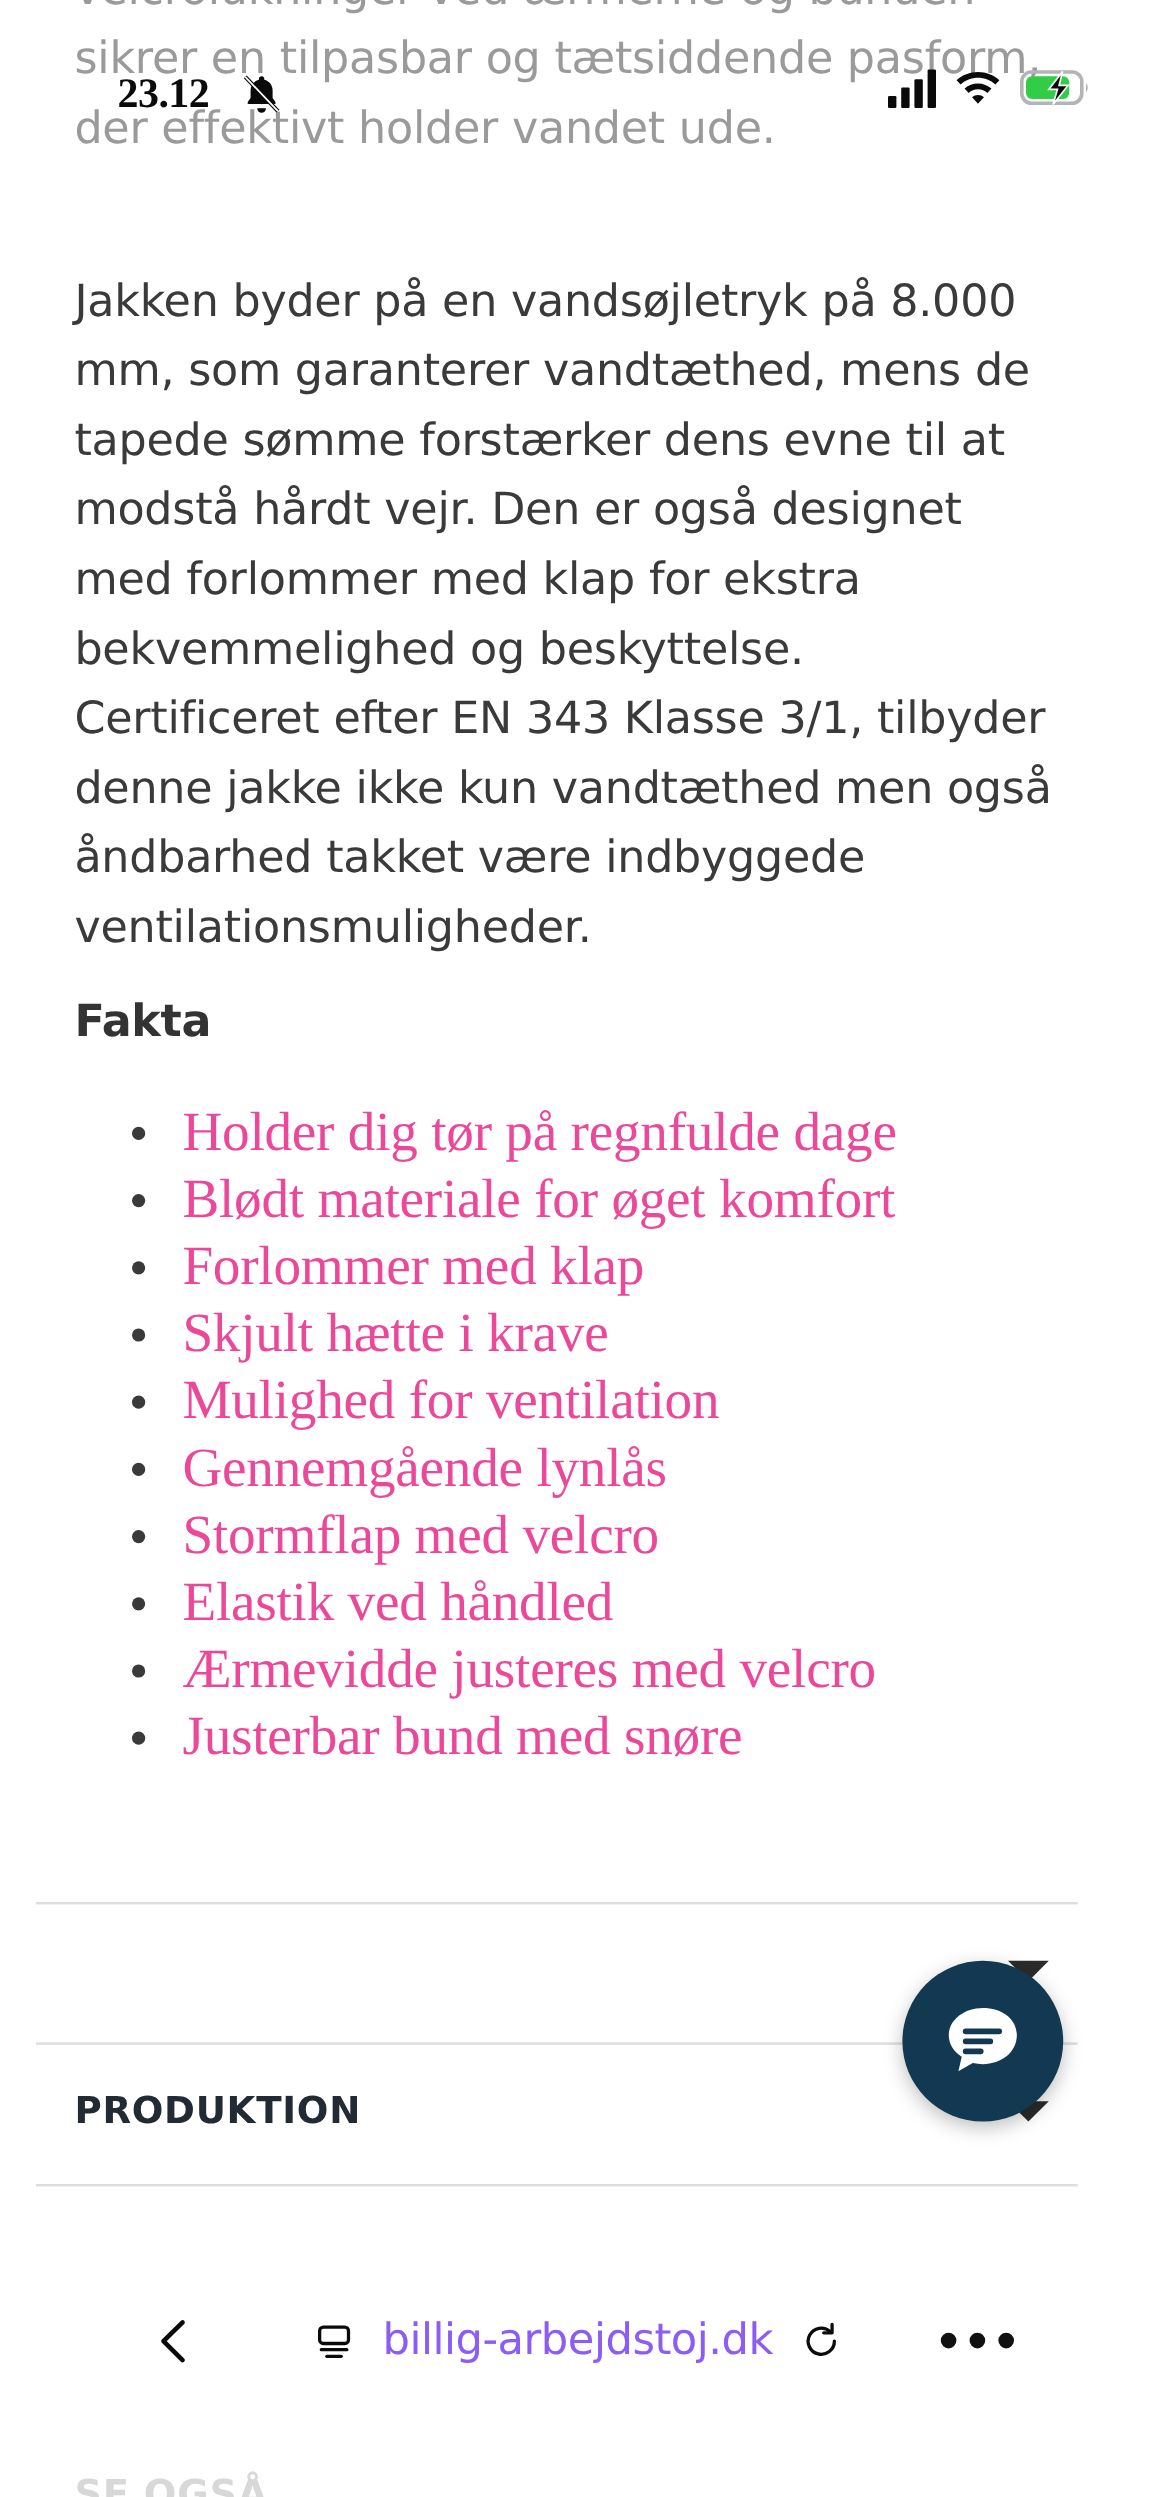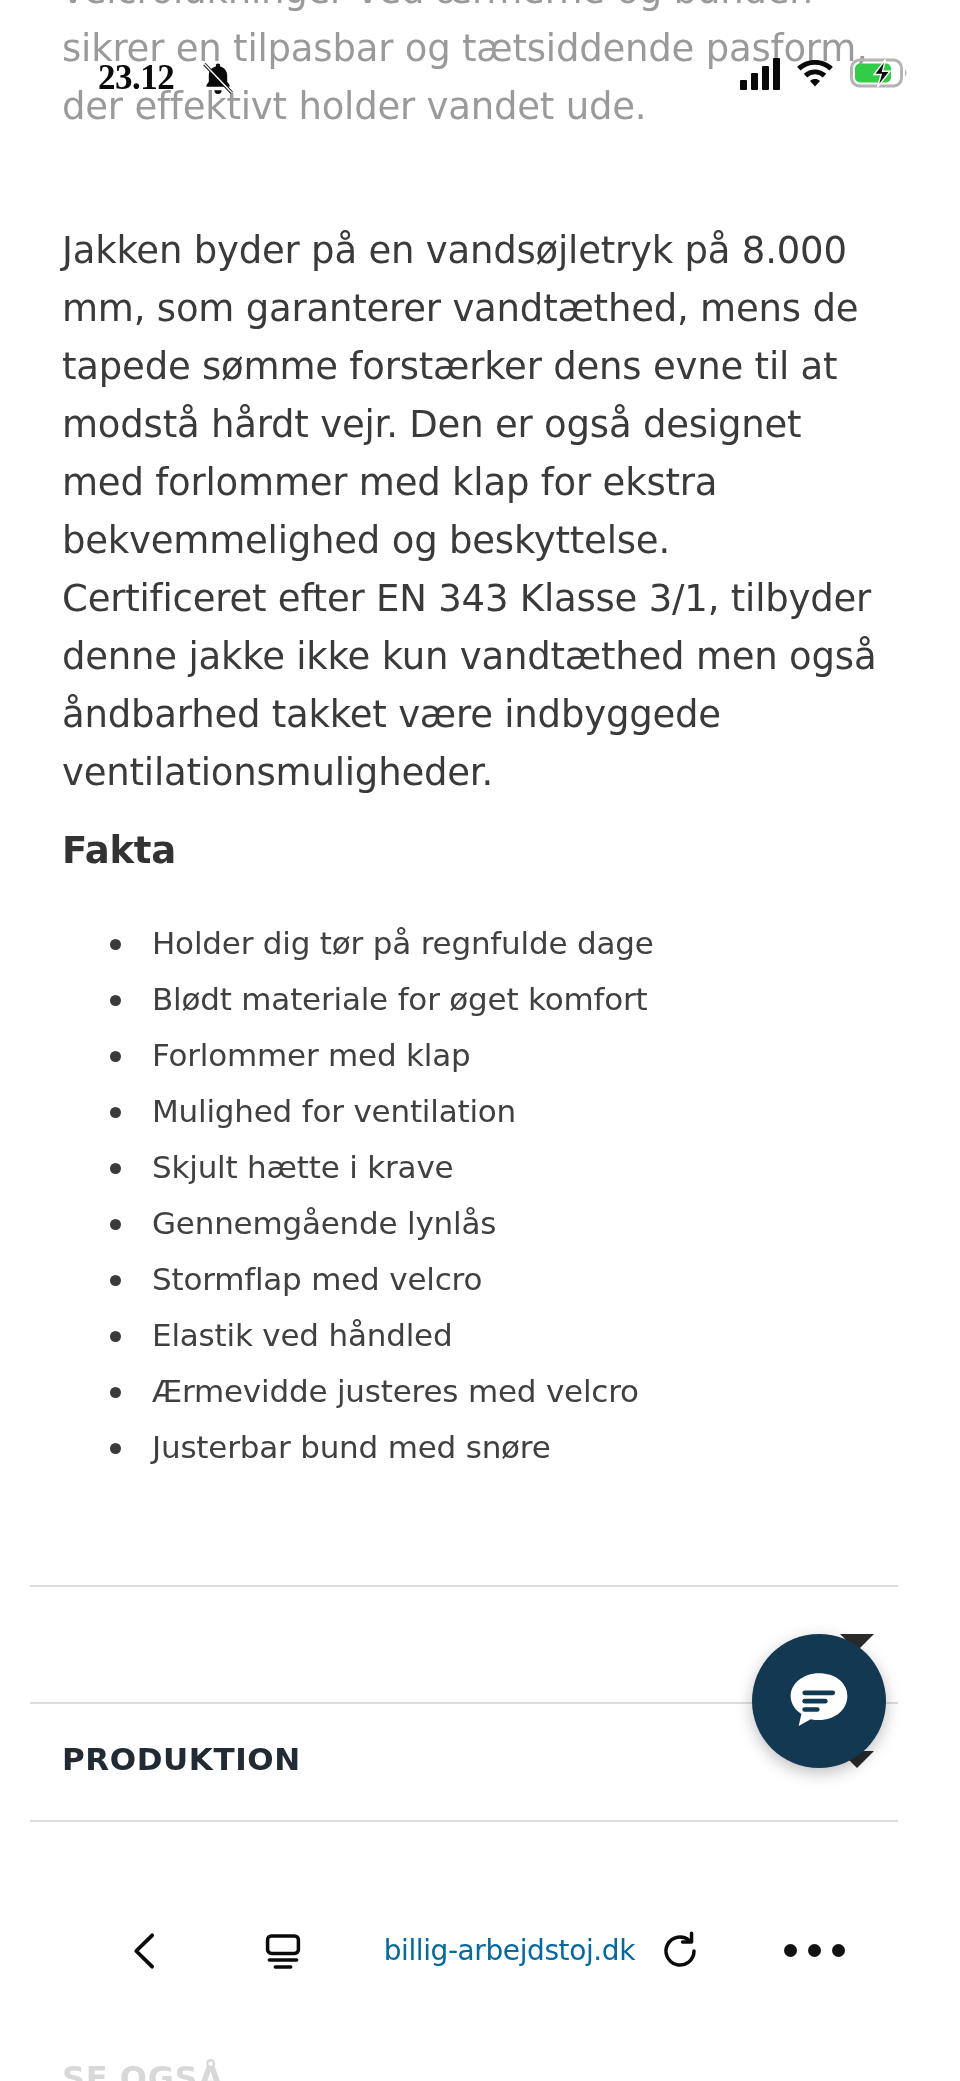--- a/index.html
+++ b/index.html
@@ -67,25 +67,26 @@
     position: absolute;
     left: 62px;
     top: 915px;
     width: 820px;
     margin: 0;
     padding: 0;
     list-style: none;
   }
   #facts-list li {
     position: relative;
-    font-size: 31px;
+    font-size: 46px;
     line-height: 56px;
-    color: #404040;
+    color: #ec4899;
     padding-left: 90px;
     letter-spacing: -0.2px;
+    font-family: Liberation Serif, serif;
   }
   #facts-list li .bullet {
     position: absolute;
     left: 48px;
     top: 24px;
     width: 11px;
     height: 11px;
     border-radius: 50%;
     background: #3a3a3a;
   }
@@ -247,22 +248,22 @@
     background: #ffffff;
     display: flex;
     align-items: center;
     padding: 0 34px;
     box-sizing: border-box;
     gap: 24px;
   }
   #bb-url-text {
     flex: 1;
     text-align: right;
-    font-size: 28px;
-    color: #0369a1;
+    font-size: 36px;
+    color: #8b5cf6;
     letter-spacing: -0.4px;
     white-space: nowrap;
   }
   .dots {
     display: flex;
     gap: 11px;
   }
   .dots span {
     width: 13px; height: 13px;
     border-radius: 50%;
@@ -289,25 +290,25 @@
     <li>
       <span class="bullet"></span>
       <span>Blødt materiale for øget komfort</span>
     </li>
     <li>
       <span class="bullet"></span>
       <span>Forlommer med klap</span>
     </li>
     <li>
       <span class="bullet"></span>
+      <span>Skjult hætte i krave</span>
+    </li>
+    <li>
+      <span class="bullet"></span>
       <span>Mulighed for ventilation</span>
-    </li>
-    <li>
-      <span class="bullet"></span>
-      <span>Skjult hætte i krave</span>
     </li>
     <li>
       <span class="bullet"></span>
       <span>Gennemgående lynlås</span>
     </li>
     <li>
       <span class="bullet"></span>
       <span>Stormflap med velcro</span>
     </li>
     <li>

